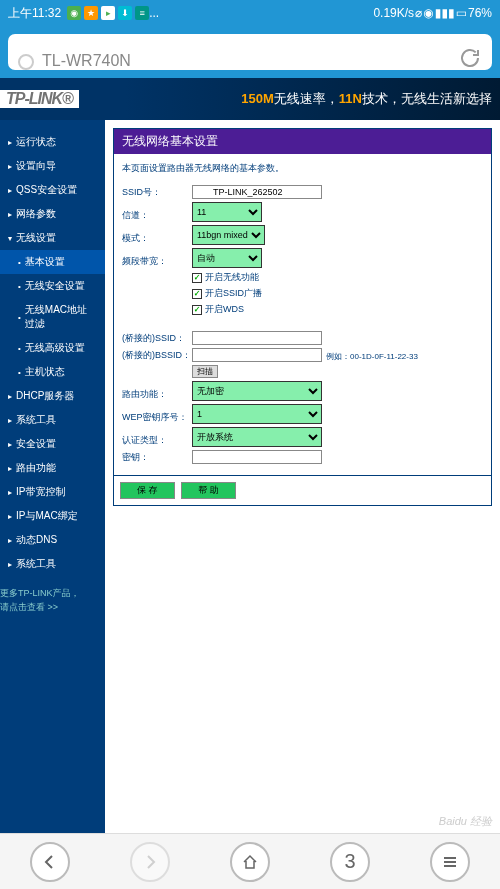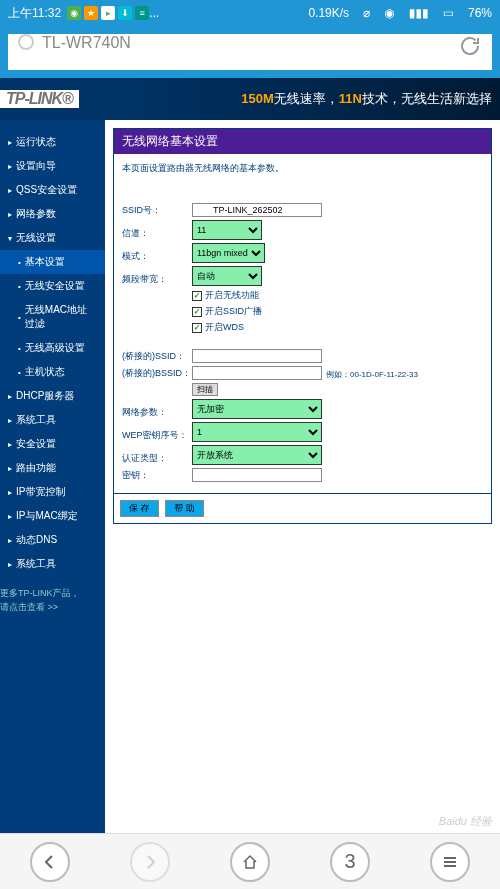--- a/index.html
+++ b/index.html
@@ -1,53 +1,53 @@
 <!DOCTYPE html>
 <html><head>
 <meta charset="utf-8">
 <style>
 *{margin:0;padding:0;box-sizing:border-box;font-family:Arial,"Microsoft YaHei",sans-serif}
 body{width:500px;height:889px;background:#fff;overflow:hidden;position:relative}
 .status-bar{background:#2196d4;color:#fff;height:26px;display:flex;align-items:center;padding:0 8px;font-size:12px}
 .status-left{display:flex;align-items:center;}
-.status-right{margin-left:auto;display:flex;align-items:flex-end;gap:14px}
+.status-right{margin-left:auto;display:flex;align-items:flex-end;gap:1px}
 .app-icons{display:flex;gap:3px;margin-left:6px}
 .app-icon{width:14px;height:14px;border-radius:2px;display:flex;align-items:center;justify-content:center;font-size:9px;color:#fff}
 .url-bar{background:#2196d4;padding:8px;display:flex;align-items:center}
-.url-input{flex:1;background:#fff;border-radius:0;height:36px;display:flex;align-items:flex-start;padding:0 10px;color:#888;font-size:16px}
+.url-input{flex:1;background:#fff;border-radius:7px;height:36px;display:flex;align-items:flex-end;padding:0 10px;color:#888;font-size:16px}
 .url-circle{width:16px;height:16px;border:2px solid #ccc;border-radius:50%;margin-right:8px}
 .refresh{width:24px;height:24px;margin-left:6px;color:#888}
 .header-banner{height:42px;background:linear-gradient(to right,#003366 0%,#003366 25%,#001a33 100%);display:flex;align-items:center;position:relative;overflow:hidden}
 .logo{background:#fff;padding:0 6px;font-family:Arial;font-weight:900;font-style:italic;color:#737373;font-size:16px;letter-spacing:-1px}
 .banner-text{color:#fff;font-size:13px;margin-left:auto;margin-right:8px;white-space:nowrap}
 .banner-text .hl{color:#ffa500;font-weight:bold}
 .main{display:flex;height:760px}
 .sidebar{width:105px;background:#003d7a;color:#fff;padding-top:10px;font-size:10px;overflow-y:auto}
 .nav-item{padding:5px 8px;cursor:pointer;display:flex;align-items:center}
 .nav-item.sub{padding-left:18px}
 .nav-item.active{background:#0055aa}
 .nav-item::before{content:"▸";margin-right:4px;font-size:8px}
 .nav-item.expanded::before{content:"▾"}
 .nav-item.sub::before{content:"•";margin-right:4px}
 .nav-promo{padding:10px 0;color:#8cc;font-size:9px;line-height:1.6}
 .content{flex:1;background:#fff;padding:8px;overflow:auto;font-size:10px}
 .panel{border:1px solid #003d7a}
 .panel-title{background:#4c1d95;color:#fff;padding:4px 8px;font-size:12px}
 .panel-body{padding:8px;color:#003d7a}
-.panel-desc{margin-bottom:28px;font-size:9px}
+.panel-desc{margin-bottom:10px;font-size:9px}
 .form-row{display:flex;align-items:flex-end;margin-bottom:3px;font-size:9px}
 .form-label{width:70px;color:#003d7a}
 .form-row input[type=text]{border:1px solid #888;height:14px;padding:0 20px;font-size:9px}
 .form-row select{border:1px solid #333;background:#86efac;height:20px;font-size:9px;min-width:70px}
 .chk-row{margin-left:70px;display:flex;align-items:center;gap:3px;margin-bottom:3px;font-size:9px;color:#003d7a}
 .chk{width:10px;height:10px;border:1px solid #333;background:#fff;display:inline-flex;align-items:center;justify-content:center;color:#0a0;font-size:8px;font-weight:bold}
 .gap{height:12px}
 .note{font-size:8px;color:#003d7a;margin-left:4px}
 .btn-row{padding:6px;border-top:1px solid #003d7a}
-.btn{border:1px solid #888;background:#0ea5e9;padding:1px 8px;font-size:9px;margin-right:4px;cursor:pointer}
+.btn{border:1px solid #888;background:#22c55e;padding:1px 16px;font-size:9px;margin-right:4px;cursor:pointer}
 .small-btn{border:1px solid #888;background:#ddd;padding:0 4px;font-size:8px;cursor:pointer}
 .bottom-nav{position:absolute;bottom:0;left:0;right:0;height:56px;background:#f5f5f5;display:flex;align-items:center;justify-content:space-around;border-top:1px solid #ddd}
 .nav-btn{width:40px;height:40px;border:2px solid #bbb;border-radius:50%;display:flex;align-items:center;justify-content:center;color:#888;font-size:18px;background:#fff}
 .watermark{position:absolute;bottom:60px;right:8px;color:#ccc;font-size:11px;font-style:italic}
 </style>
 </head>
 <body>
 
 <div class="status-bar">
   <div class="status-left">
@@ -154,21 +154,21 @@
         <div class="form-row">
             <span class="form-label">(桥接的)BSSID：</span>
             <input type="text" style="width: 130px;" value="">
             <span class="note">例如：00-1D-0F-11-22-33</span>
           </div>
         <div class="form-row">
             <span class="form-label"></span>
             <button class="small-btn">扫描</button>
           </div>
         <div class="form-row">
-            <span class="form-label">网络参数：</span>
+            <span class="form-label">路由功能：</span>
             <select style="width:130px"><option>无加密</option></select>
           </div>
         <div class="form-row">
             <span class="form-label">WEP密钥序号：</span>
             <select style="width:130px"><option>1</option></select>
           </div>
         <div class="form-row">
             <span class="form-label">认证类型：</span>
             <select style="width:130px"><option>开放系统</option></select>
           </div>

